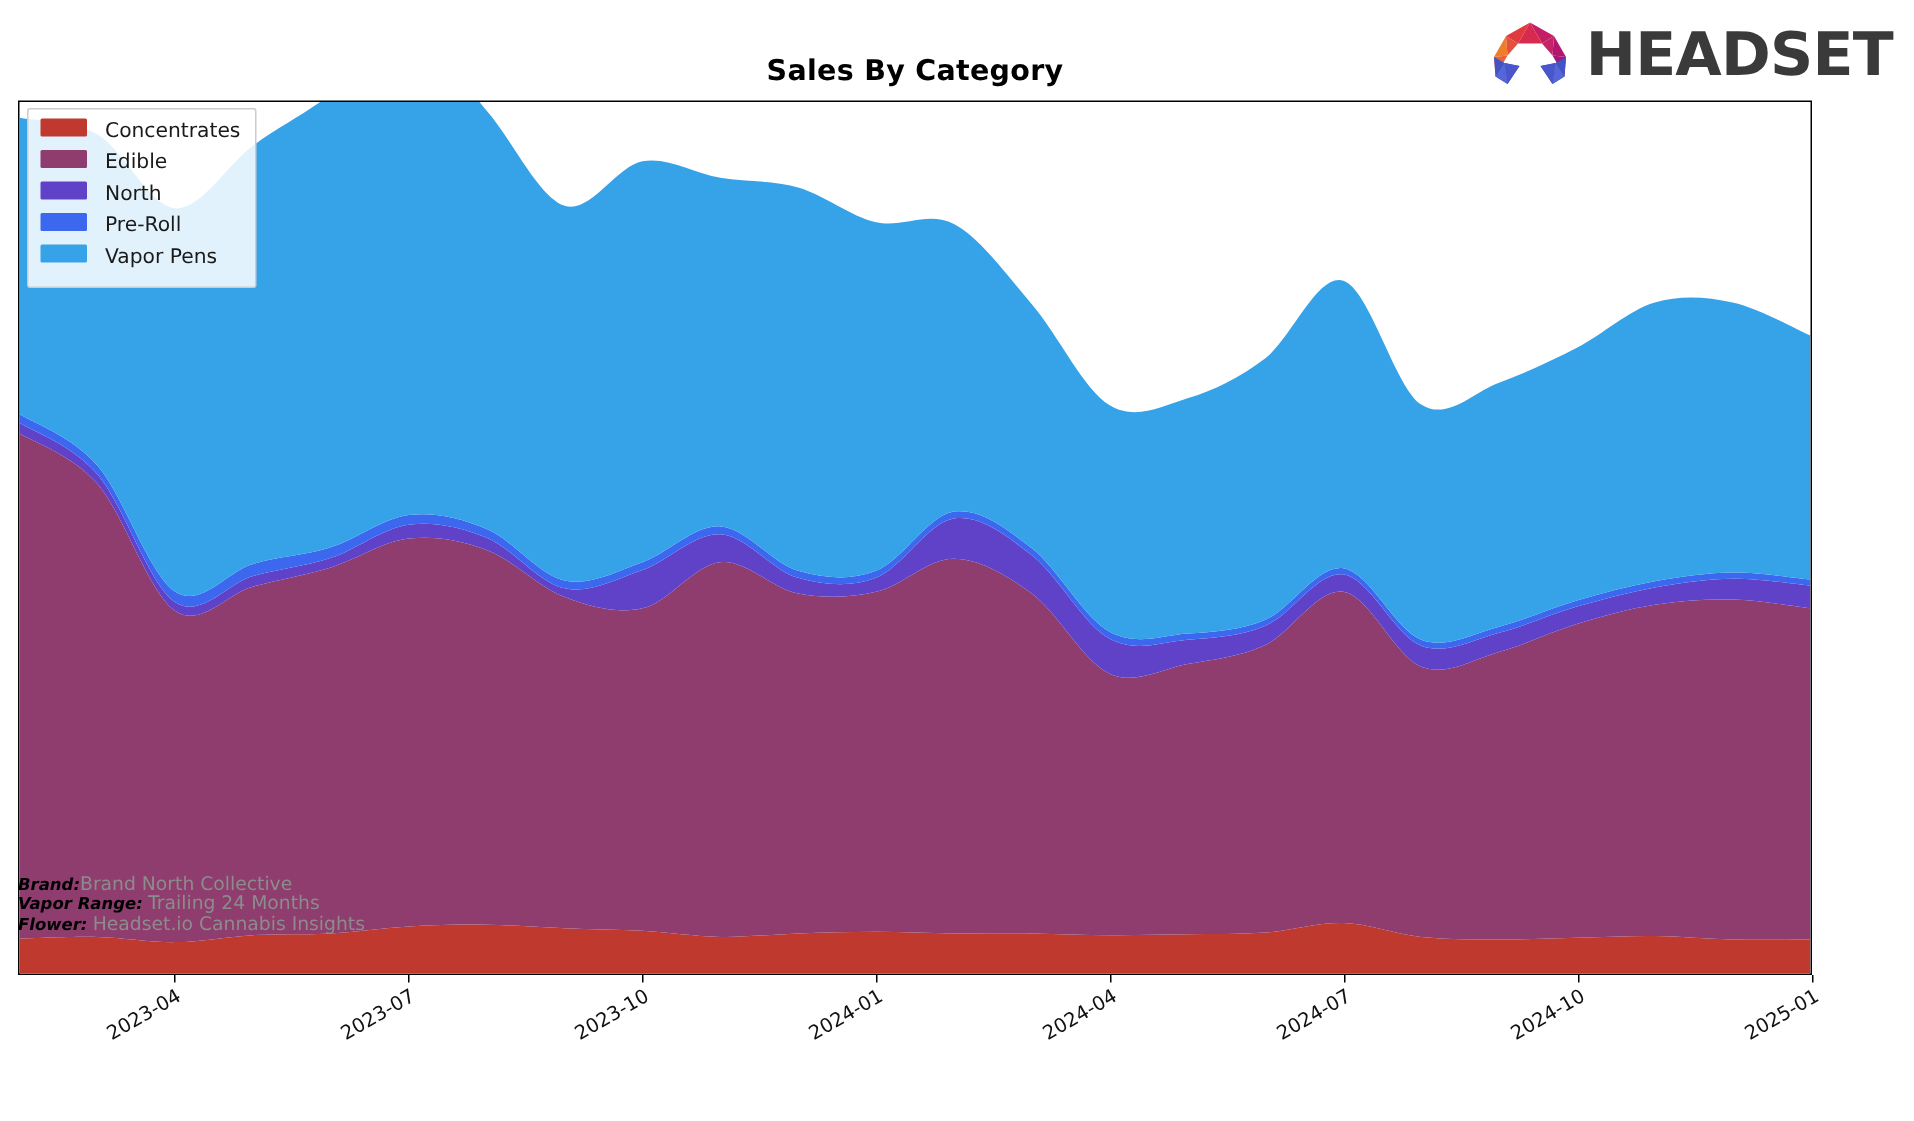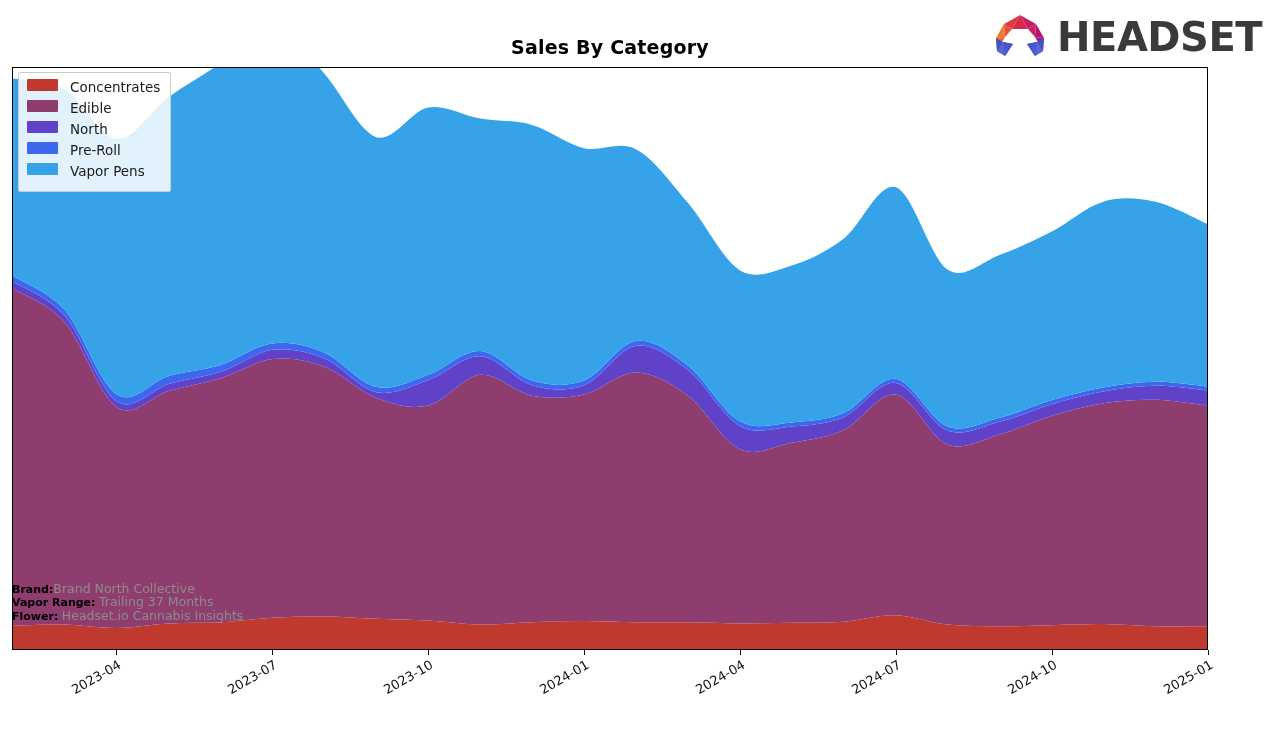--- a/index.html
+++ b/index.html
@@ -85,21 +85,21 @@
     text-align: right;
   }
 
   
   .footer {
     position: absolute;
     left: 12px; bottom: 4px;
     line-height: 12.5px;
   }
   .footer-line { font-size: 11px; white-space: nowrap; }
-  .footer-key { font-weight: bold; color: #000; }
+  .footer-key { font-weight: bold; color: #000; font-style: italic; }
   .footer-val { color: #8c8c8c; font-size: 12.5px; }
 </style>
 </head>
 <body>
 
 <div id="root">
 
   <div class="chart-title">Sales By Category</div>
 
   <div class="logo-wrap">
@@ -176,21 +176,21 @@
       <div style="position: absolute; width: 1px; height: 5px; background: rgb(0, 0, 0); left: 1208px; top: 650px;"></div>
       <div class="xtick" style="left: 1146px; top: 657px; width: 62px;">2025-01</div>
     </div>
 
   <div class="footer">
     <div class="footer-line">
       <span class="footer-key">Brand:</span><span class="footer-val">Brand North Collective</span>
     </div>
     <div class="footer-line">
       <span class="footer-key">Vapor Range:</span>
-      <span class="footer-val">Trailing 37 Months</span>
+      <span class="footer-val">Trailing 24 Months</span>
     </div>
     <div class="footer-line">
       <span class="footer-key">Flower:</span>
       <span class="footer-val">Headset.io Cannabis Insights</span>
     </div>
   </div>
 
 </div>
 
 </body></html>

